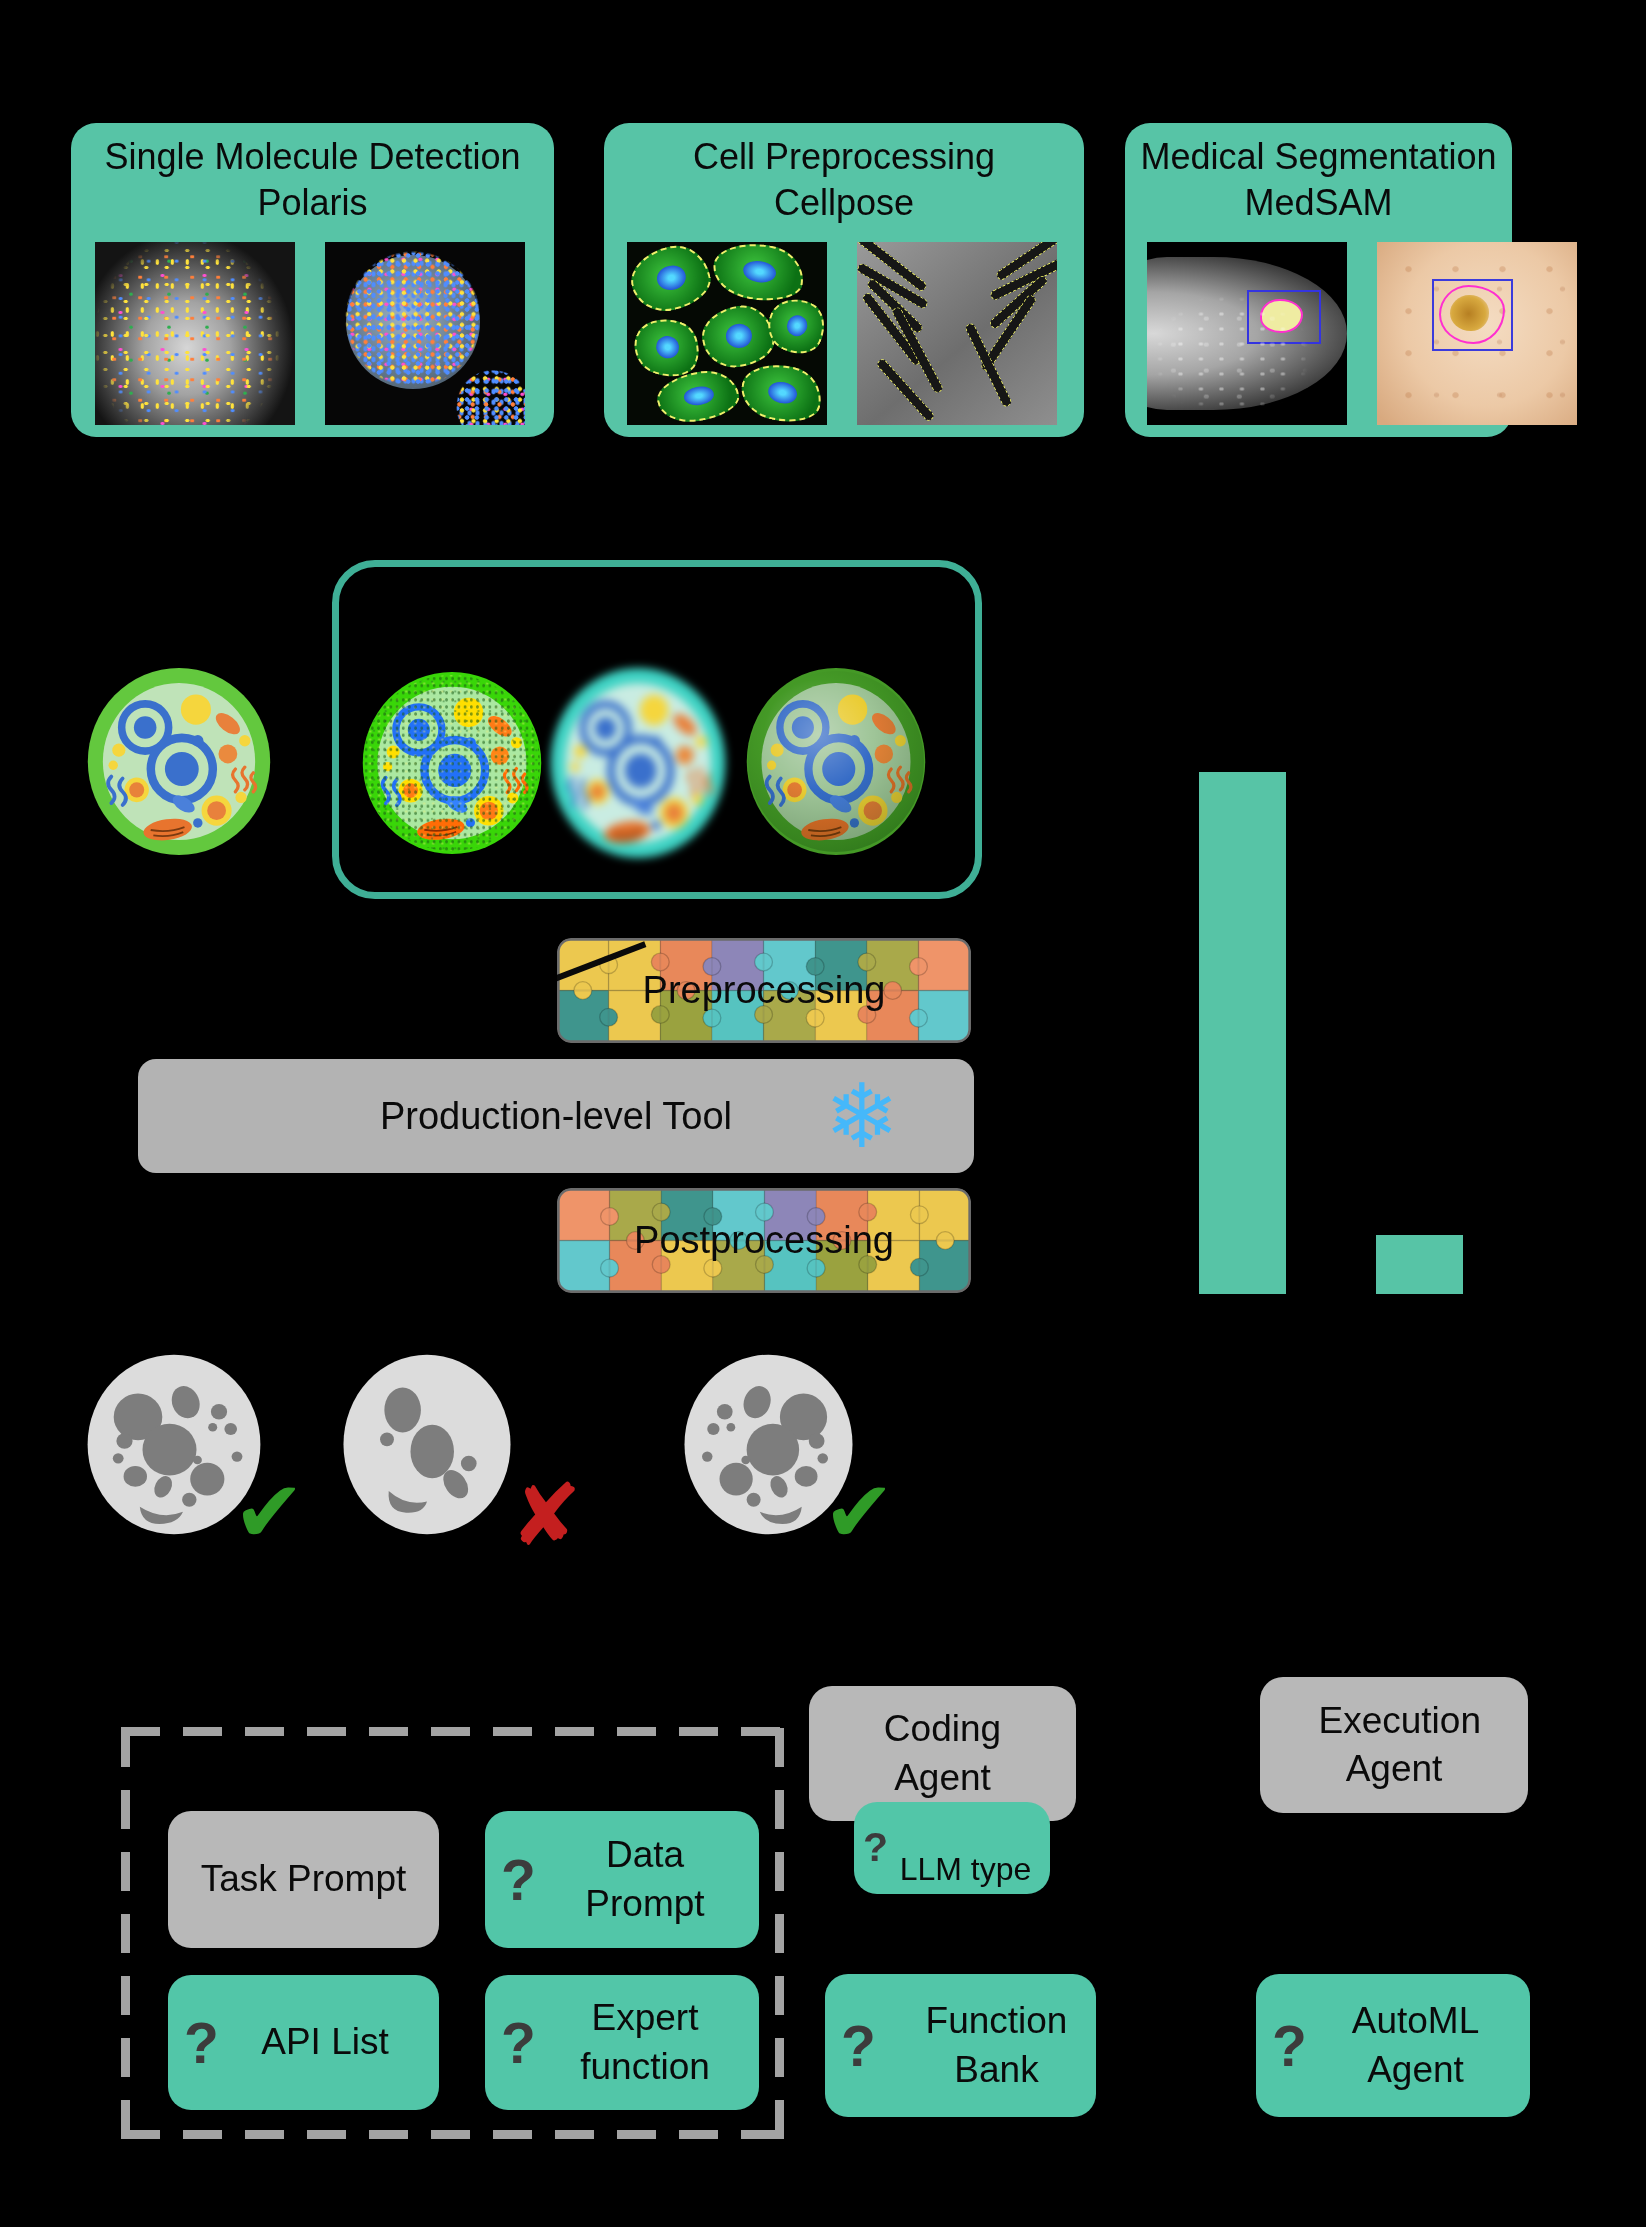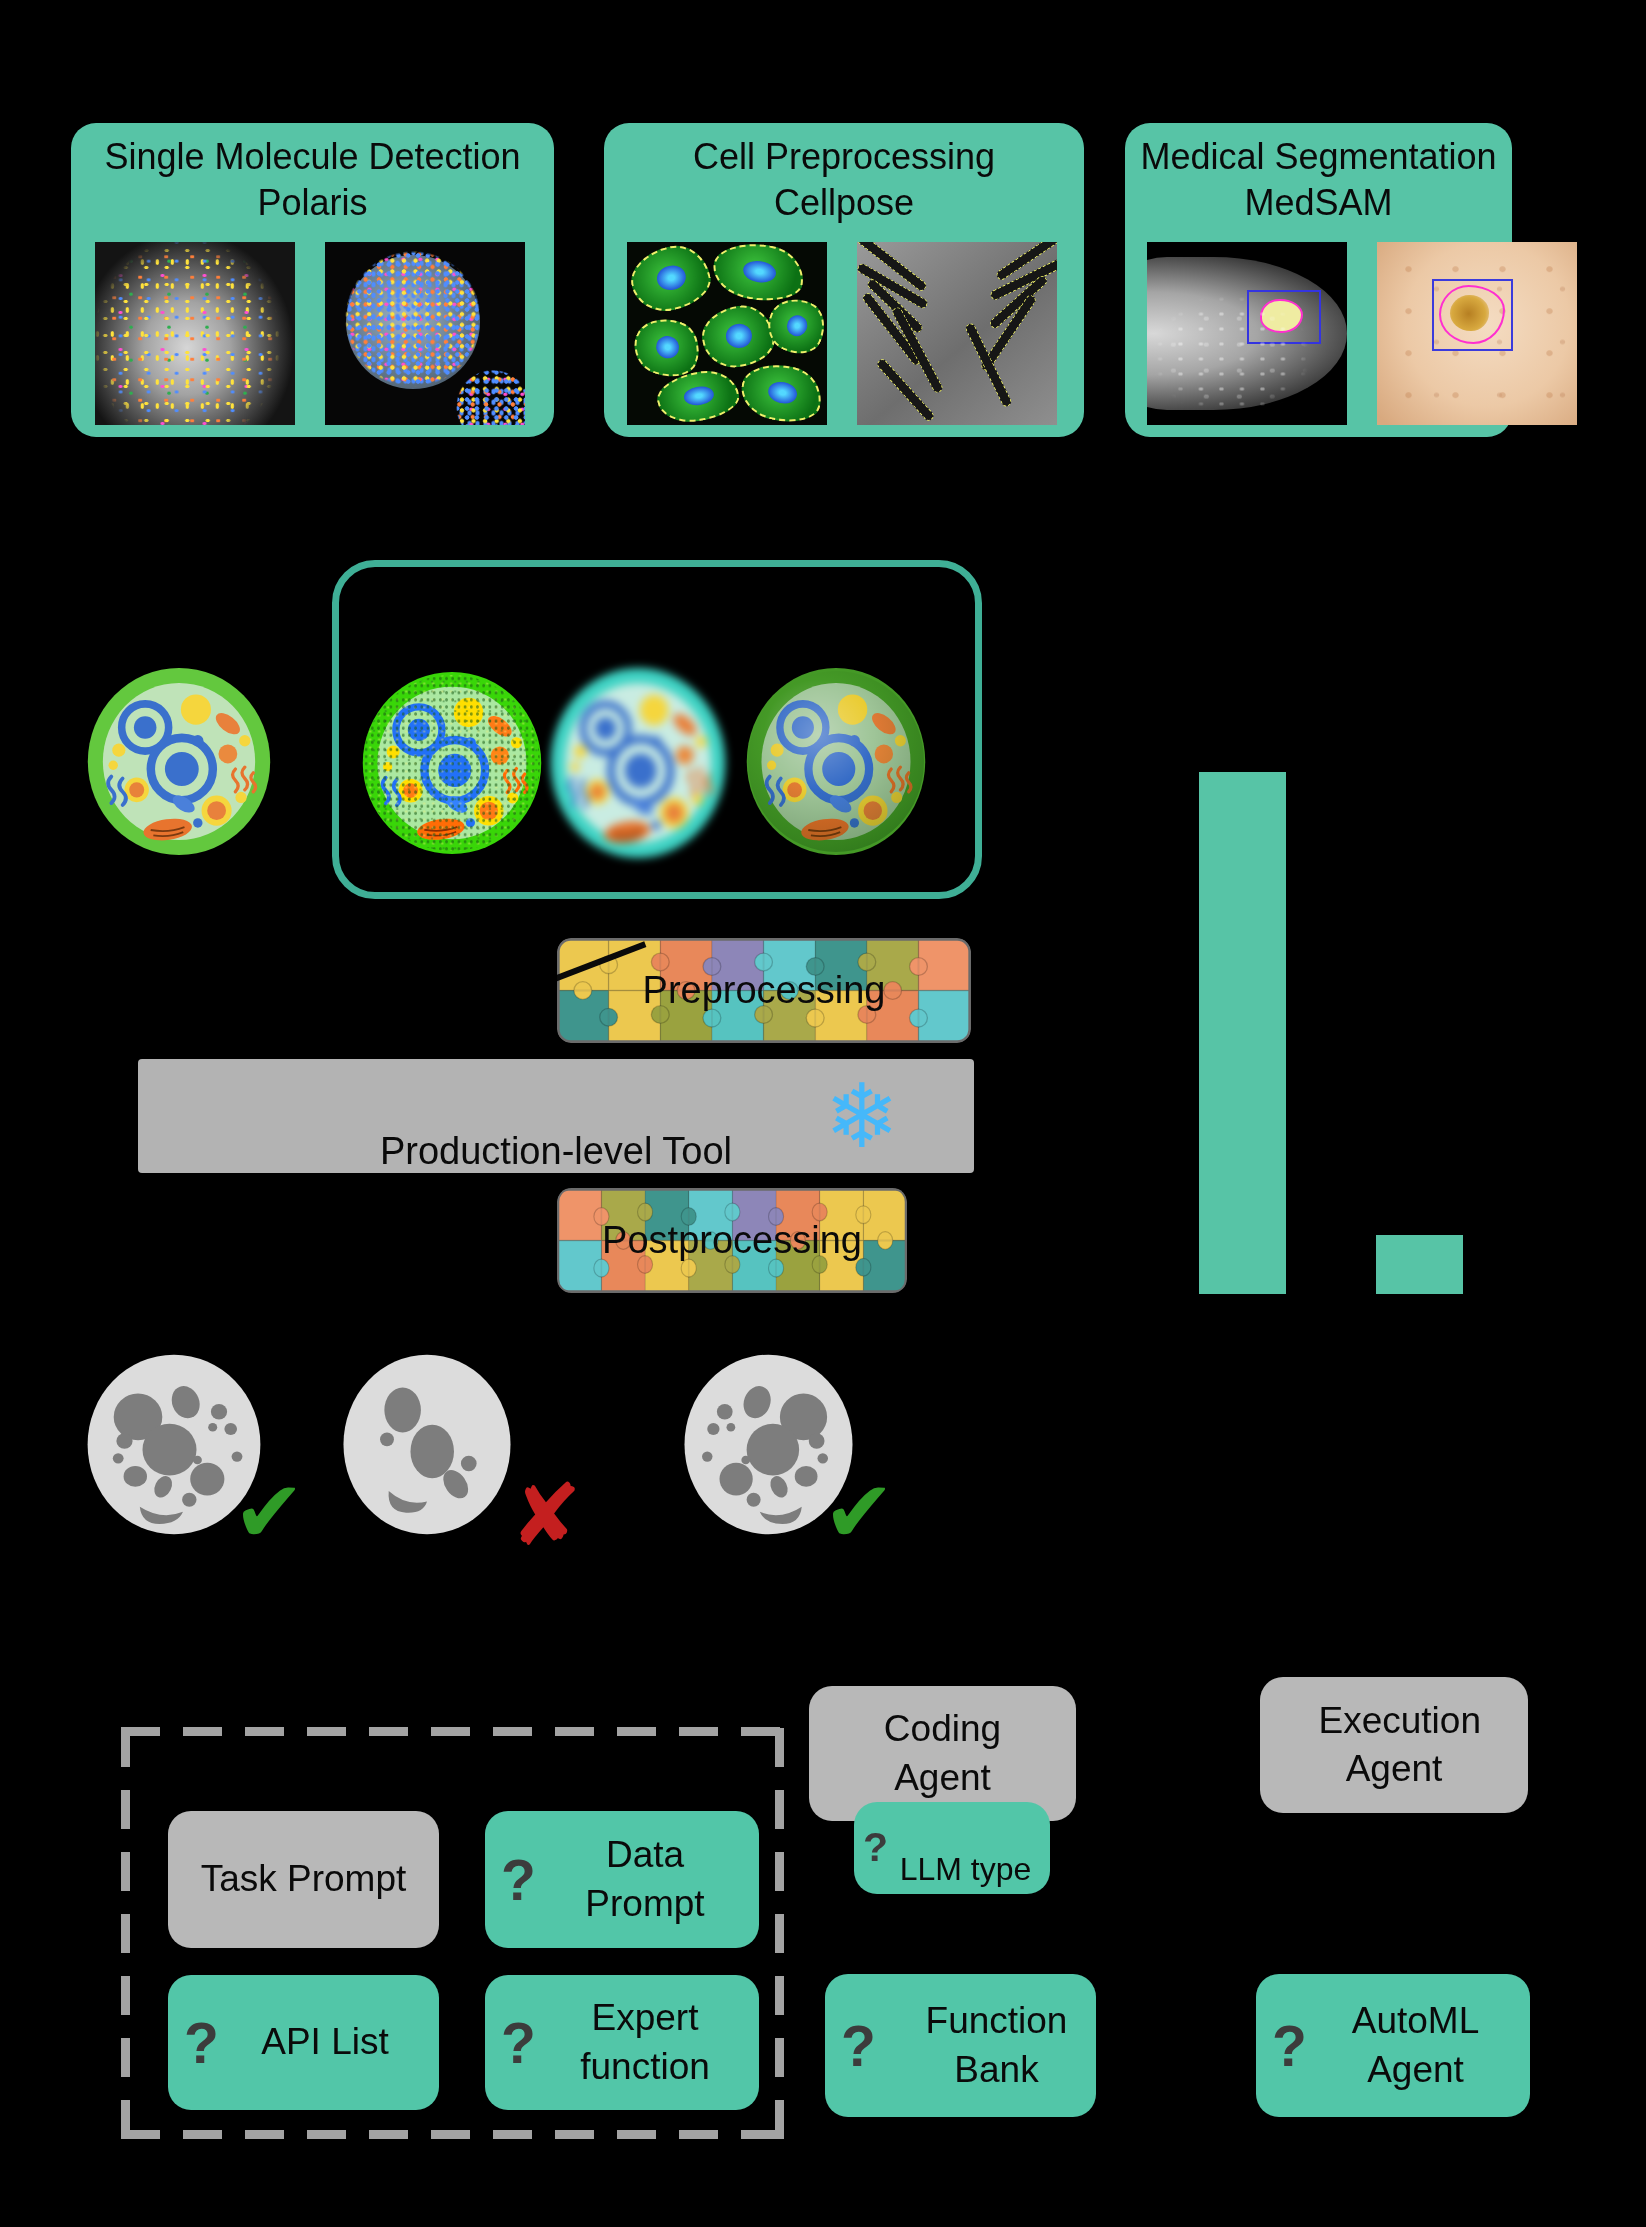--- a/index.html
+++ b/index.html
@@ -82,21 +82,21 @@
 
   .augbox{position:absolute;border:7.1px solid #3faf96;border-radius:43px;box-sizing:border-box;}
 
   
   .banner{position:absolute;border-radius:14.3px;overflow:hidden;}
   .banner svg{position:absolute;inset:0;width:100%;height:100%;}
   .banner-label{position:absolute;inset:0;display:flex;align-items:center;justify-content:center;
     font-size:38px;color:#0a0a0a;}
   .slash{position:absolute;left:-5.3px;top:39px;width:100px;height:6.2px;background:#0a0a0a;
     transform:rotate(-21deg);transform-origin:left center;}
-  .toolbar{position:absolute;background:#b3b3b3;border-radius:4px;display:flex;align-items:flex-end;justify-content:center;}
+  .toolbar{position:absolute;background:#b3b3b3;border-radius:18px;display:flex;align-items:center;justify-content:center;}
   .tool-label{font-size:38px;}
   .snowflake{position:absolute;right:75px;top:50%;transform:translateY(-50%);font-size:89px;line-height:1;
     color:#45b8fa;font-family:"DejaVu Sans", sans-serif;}
 
   
   .bar{position:absolute;background:#57c4a6;}
 
   
   .status-icon{position:absolute;font-size:86px;font-weight:bold;line-height:1;font-family:"DejaVu Sans", sans-serif;}
   .ok{color:#2f9b27;}
@@ -333,21 +333,21 @@
       </svg>
     <div class="slash"></div>
     <div class="banner-label">Preprocessing</div>
   </div>
 
   <div class="toolbar" style="left:138px;top:1059px;width:836px;height:114px;">
     <span class="tool-label">Production-level Tool</span>
     <span class="snowflake">❄</span>
   </div>
 
-  <div class="banner" style="left:557px;top:1188px;width:350px;height:105px;">
+  <div class="banner" style="left:557px;top:1188px;width:414px;height:105px;">
     <svg viewBox="0 0 465 118" preserveAspectRatio="none" style="transform:scaleX(-1);">
         <use href="#puzzle"></use>
       </svg>
     <div class="banner-label">Postprocessing</div>
   </div>
 
   <div class="bar" style="left: 1199px; bottom: 934px; width: 87px; height: 522px;"></div>
   <div class="bar" style="left: 1376px; bottom: 934px; width: 87px; height: 59px;"></div>
 
   <div class="cellwrap" style="left:84px;top:1353px;width:180px;height:183px;">

